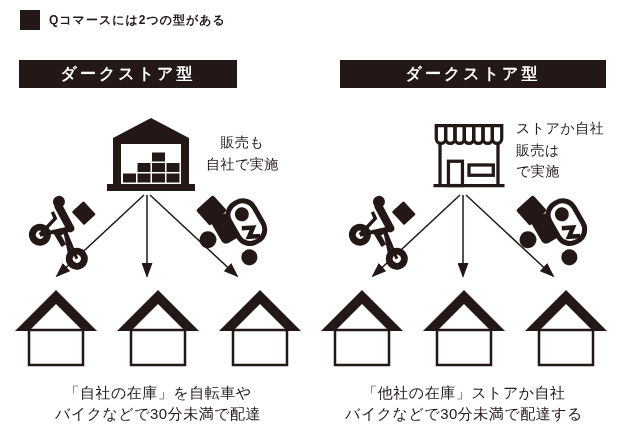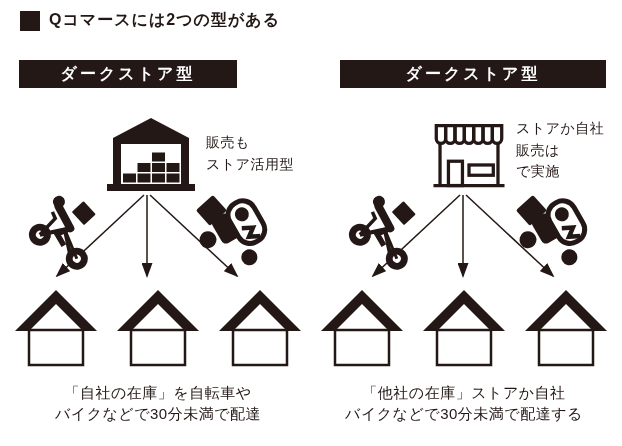--- a/index.html
+++ b/index.html
@@ -6,41 +6,41 @@
   body{
     width:622px;height:446px;position:relative;background:#ffffff;
     font-family:"Liberation Sans","DejaVu Sans",sans-serif;
     color:#231815;overflow:hidden;
   }
   svg{overflow:visible;display:block;}
 
   
   .title-row{position:absolute;left:20px;top:10px;display:flex;align-items:center;gap:9px;}
   .title-square{width:20px;height:20px;background:#231815;flex:0 0 auto;}
-  .title-text{font-size:16px;font-weight:bold;letter-spacing:1px;white-space:nowrap;}
+  .title-text{font-size:12px;font-weight:bold;letter-spacing:1px;white-space:nowrap;}
 
   
   .panel{position:absolute;top:58px;width:300px;height:382px;}
   .panel-left{left:8px;}
   .panel-right{left:314px;}
 
   .panel-header{
     position:absolute;top:2px;height:28px;background:#231815;color:#ffffff;
     display:flex;align-items:center;justify-content:center;
     font-size:16px;font-weight:bold;letter-spacing:3px;white-space:nowrap;
   }
   .panel-left .panel-header{left:11px;width:218px;}
   .panel-right .panel-header{left:26px;width:266px;}
 
   .facility-icon{position:absolute;}
   .panel-left  .facility-icon{left:97px;top:56px;width:92px;height:80px;}
   .panel-right .facility-icon{left:112px;top:62px;width:86px;height:75px;}
 
   .sales-note{position:absolute;font-size:14px;line-height:1.55;letter-spacing:0.5px;white-space:nowrap;}
-  .panel-left  .sales-note{left:198px;top:74px;}
+  .panel-left  .sales-note{left:198px;top:74px;text-align:center;}
   .panel-right .sales-note{left:202px;top:60px;}
   .sales-note span{display:block;}
 
   .arrows{position:absolute;top:134px;width:242px;height:98px;}
   .panel-left  .arrows{left:18px;}
   .panel-right .arrows{left:28px;}
 
   .courier{position:absolute;}
   .panel-left  .courier-bicycle{left:24px;top:139px;width:68px;height:72px;}
   .panel-right .courier-bicycle{left:38px;top:139px;width:68px;height:72px;}
@@ -78,21 +78,21 @@
       <rect x="61.5" y="59.5" width="13" height="9"></rect>
       <rect x="32.5" y="49" width="13" height="9"></rect>
       <rect x="47" y="49" width="13" height="9"></rect>
       <rect x="61.5" y="49" width="13" height="9"></rect>
       <rect x="47" y="38.5" width="13" height="9"></rect>
     </g>
   </svg>
 
   <div class="sales-note">
     <span>販売も</span>
-    <span>ストア活用型</span>
+    <span>自社で実施</span>
     <span></span>
   </div>
 
   <svg class="arrows" viewBox="0 0 242 98">
     <defs>
       <marker id="ah1" markerUnits="userSpaceOnUse" markerWidth="15" markerHeight="11" refX="13" refY="5.5" orient="auto">
         <path d="M0,0 L15,5.5 L0,11 Z" fill="#231815"></path>
       </marker>
     </defs>
     <path d="M118,3 L31,84" stroke="#231815" stroke-width="1.5" fill="none" marker-end="url(#ah1)"></path>

